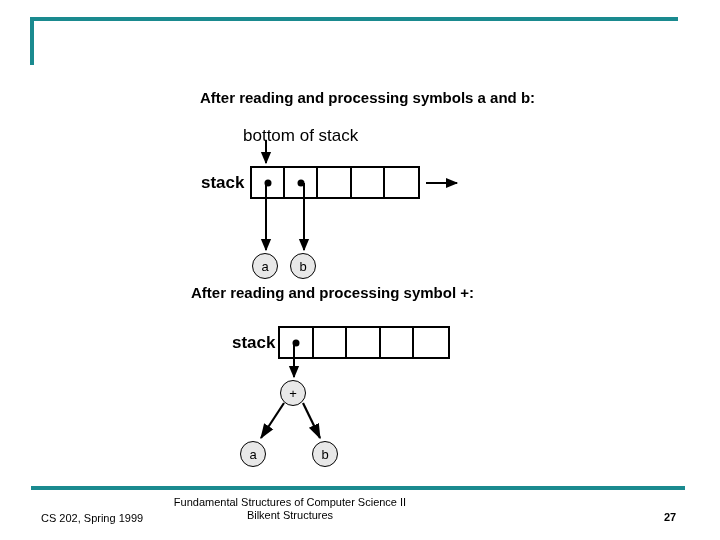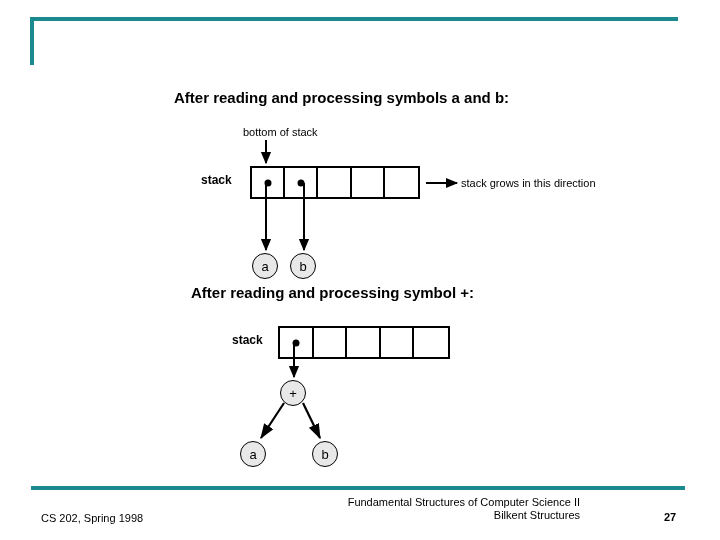--- a/index.html
+++ b/index.html
@@ -49,37 +49,37 @@
   }
 
   
   .section-title {
     position: absolute;
     font-size: 15px;
     font-weight: bold;
     white-space: nowrap;
     letter-spacing: 0px;
   }
-  #title-1 { left: 174px; top: 89px; }
+  #title-1 { left: 200px; top: 89px; }
   #title-2 { left: 191px; top: 284px; }
   .section-title .sym { font-weight: bold; }
 
   
   .caption {
     position: absolute;
-    font-size: 11px;
+    font-size: 17px;
     white-space: nowrap;
   }
   #bottom-of-stack-label { left: 243px; top: 126px; }
   #grows-label { left: 461px; top: 177px; }
 
   
   .stack-label {
     position: absolute;
-    font-size: 12px;
+    font-size: 17px;
     font-weight: bold;
     white-space: nowrap;
   }
   #stack-label-1 { left: 201px; top: 173px; }
   #stack-label-2 { left: 232px; top: 333px; }
 
   
   .stack-strip {
     position: absolute;
     display: flex;
@@ -155,21 +155,21 @@
   .footer-text {
     position: absolute;
     font-size: 11px;
     white-space: nowrap;
   }
   #footer-left { left: 41px; top: 512px; }
   #footer-center {
     left: 0;
     top: 496px;
     width: 580px;
-    text-align: right;
+    text-align: center;
     white-space: normal;
     line-height: 13px;
   }
   #footer-page { left: 664px; top: 511px; font-weight: bold; }
 </style>
 </head>
 <body>
 
 <div id="slide">
 
@@ -187,21 +187,20 @@
         <span class="cell-dot"></span>
       </div>
     <div class="stack-cell">
         <span class="cell-dot"></span>
       </div>
     <div class="stack-cell"></div>
     <div class="stack-cell"></div>
     <div class="stack-cell"></div>
   </div>
 
-  <div class="caption" id="grows-label">stack grows in this direction</div>
 
   <div class="node" id="node-a-1">
       <span>a</span>
     </div>
   <div class="node" id="node-b-1">
       <span>b</span>
     </div>
 
   <div class="section-title" id="title-2"><span>After reading and processing symbol  </span><span class="sym">+</span><span>:</span></div>
 
@@ -247,21 +246,21 @@
 
     <line x1="294" y1="343" x2="294" y2="377" stroke="#000000" stroke-width="2" marker-end="url(#arrowhead)"></line>
 
     <line x1="284" y1="403" x2="261" y2="438" stroke="#000000" stroke-width="2.2" marker-end="url(#arrowhead-thin)"></line>
 
     <line x1="303" y1="403" x2="320" y2="438" stroke="#000000" stroke-width="2.2" marker-end="url(#arrowhead-thin)"></line>
   </svg>
 
   <div class="deco-footer-hline"></div>
 
-  <div class="footer-text" id="footer-left">CS 202, Spring 1998</div>
+  <div class="footer-text" id="footer-left">CS 202, Spring 1999</div>
 
   <div class="footer-text" id="footer-center">
     <div>Fundamental Structures of Computer Science II</div>
     <div>Bilkent Structures</div>
   </div>
 
   <div class="footer-text" id="footer-page">27</div>
 
 </div>
 

